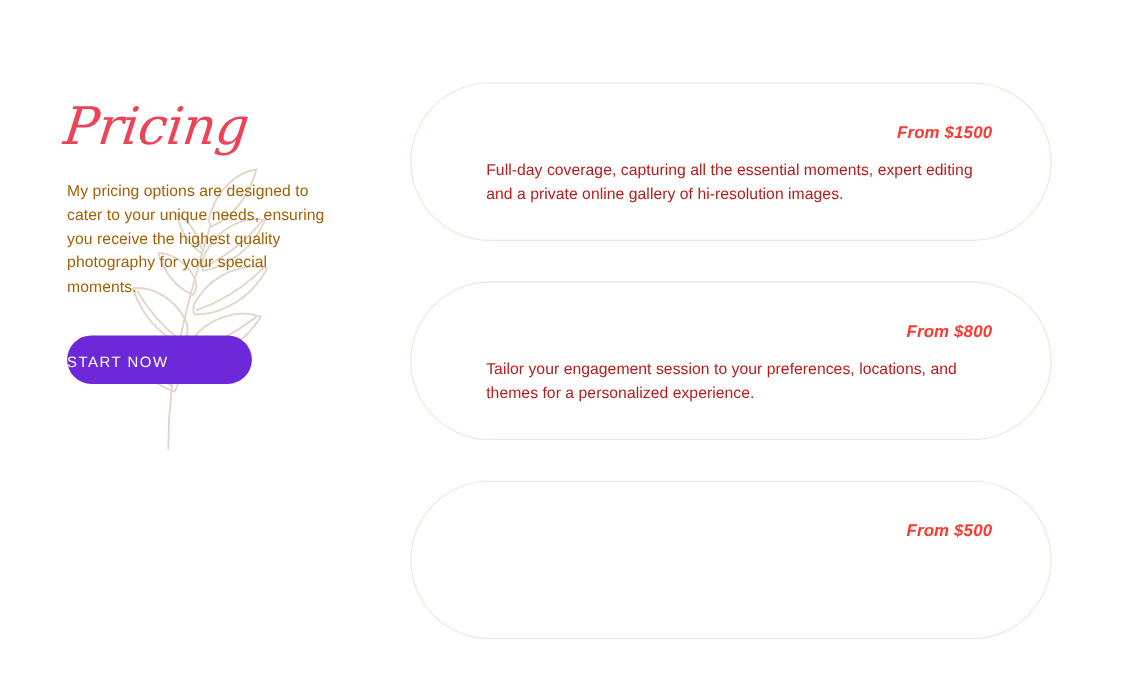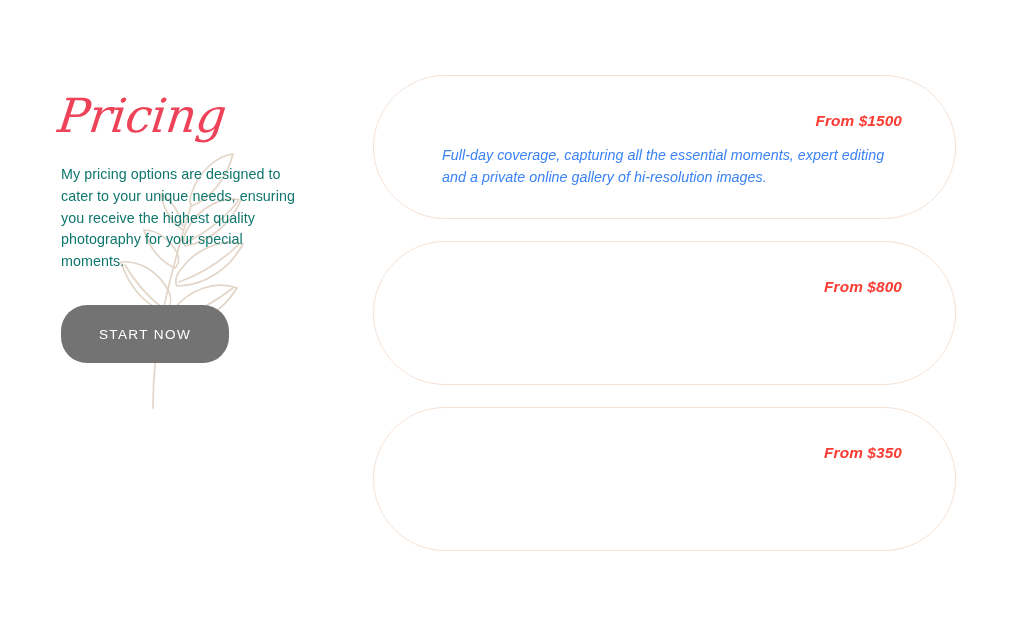--- a/index.html
+++ b/index.html
@@ -58,60 +58,60 @@
     transform: skewX(-7deg);
   }
 
   #pricing-desc {
     position: relative;
     z-index: 2;
     margin-top: 16px;
     width: 238px;
     font-size: 14.3px;
     line-height: 21.8px;
-    color: #0f766e;
+    color: #a16207;
     letter-spacing: 0.05px;
   }
 
   #start-now-button {
     position: absolute;
     left: 0px;
     top: 215px;
     z-index: 3;
     width: 168px;
-    height: 58px;
+    height: 44px;
     border: none;
     border-radius: 26px;
-    background: #737373;
+    background: #6d28d9;
     color: #ffffff;
     font-family: "Liberation Sans", sans-serif;
     font-size: 13.6px;
     letter-spacing: 1.35px;
-    text-align: center;
+    text-align: left;
     line-height: 49px;
     cursor: pointer;
     padding: 0;
   }
 
   
   #cards-col {
     position: absolute;
     left: 373px;
     top: 75px;
     width: 583px;
   }
 
   .price-card {
     position: relative;
     width: 583px;
     height: 144px;
     border: 1px solid #f6e2d6;
     border-radius: 72px;
     background: #ffffff;
-    margin-bottom: 22px;
+    margin-bottom: 37px;
   }
 
   .price-card:last-child { margin-bottom: 0; }
 
   .card-price {
     position: absolute;
     right: 53px;
     top: 36px;
     font-size: 15.4px;
     font-weight: bold;
@@ -121,23 +121,22 @@
     white-space: nowrap;
   }
 
   .card-desc {
     position: absolute;
     left: 68px;
     top: 69px;
     width: 452px;
     font-size: 14.3px;
     line-height: 21.6px;
-    color: #3b82f6;
+    color: #b91c1c;
     letter-spacing: 0.04px;
-    font-style: italic;
   }
 </style>
 </head>
 <body>
 
 <div id="page">
 
   <div id="left-col">
 
     <svg id="decor-botanical" viewBox="0 0 215 300" fill="none" aria-hidden="true">
@@ -178,20 +177,21 @@
 
   <div id="cards-col">
 
     <div class="price-card">
       <div class="card-price">From $1500</div>
       <div class="card-desc">Full-day coverage, capturing all the essential moments, expert editing and a private online gallery of hi-resolution images.</div>
     </div>
 
     <div class="price-card">
       <div class="card-price">From $800</div>
+      <div class="card-desc">Tailor your engagement session to your preferences, locations, and themes for a personalized experience.</div>
     </div>
 
     <div class="price-card">
-      <div class="card-price">From $350</div>
+      <div class="card-price">From $500</div>
     </div>
 
   </div>
 </div>
 
 </body></html>

